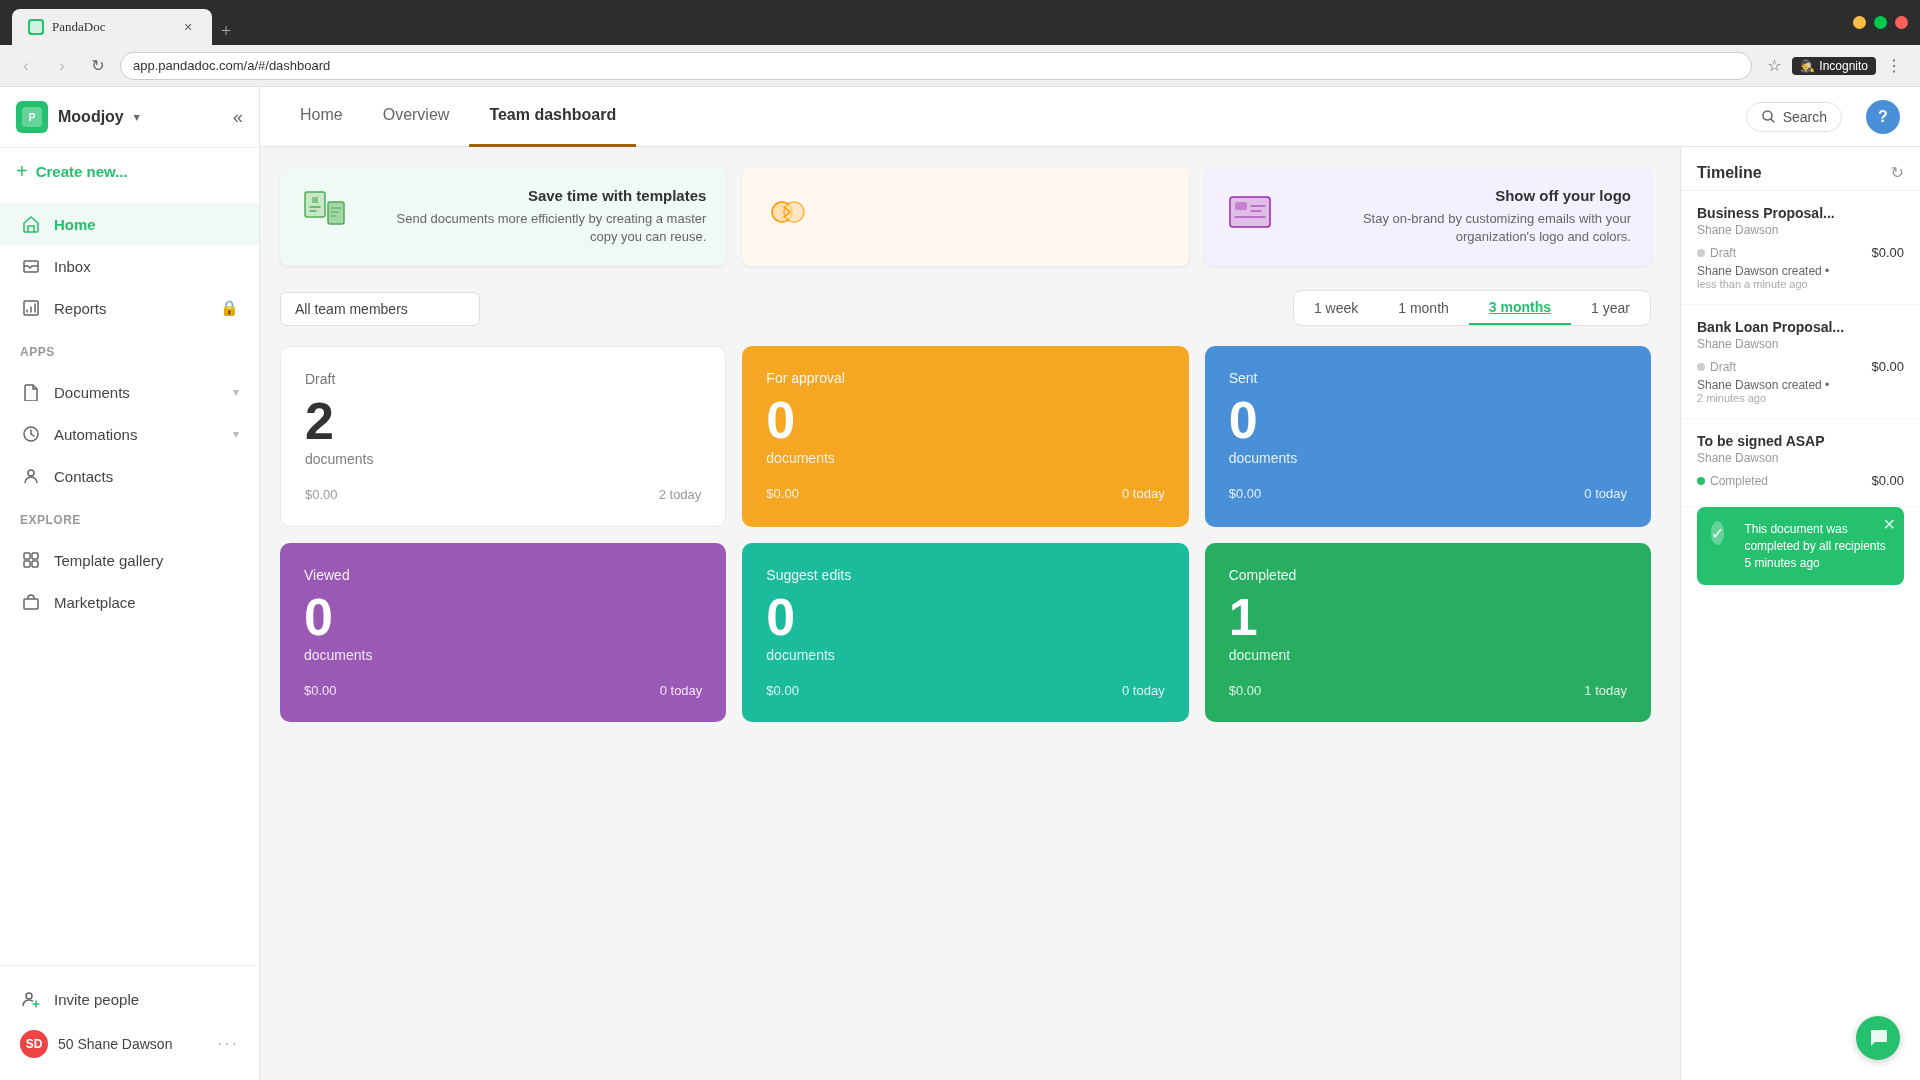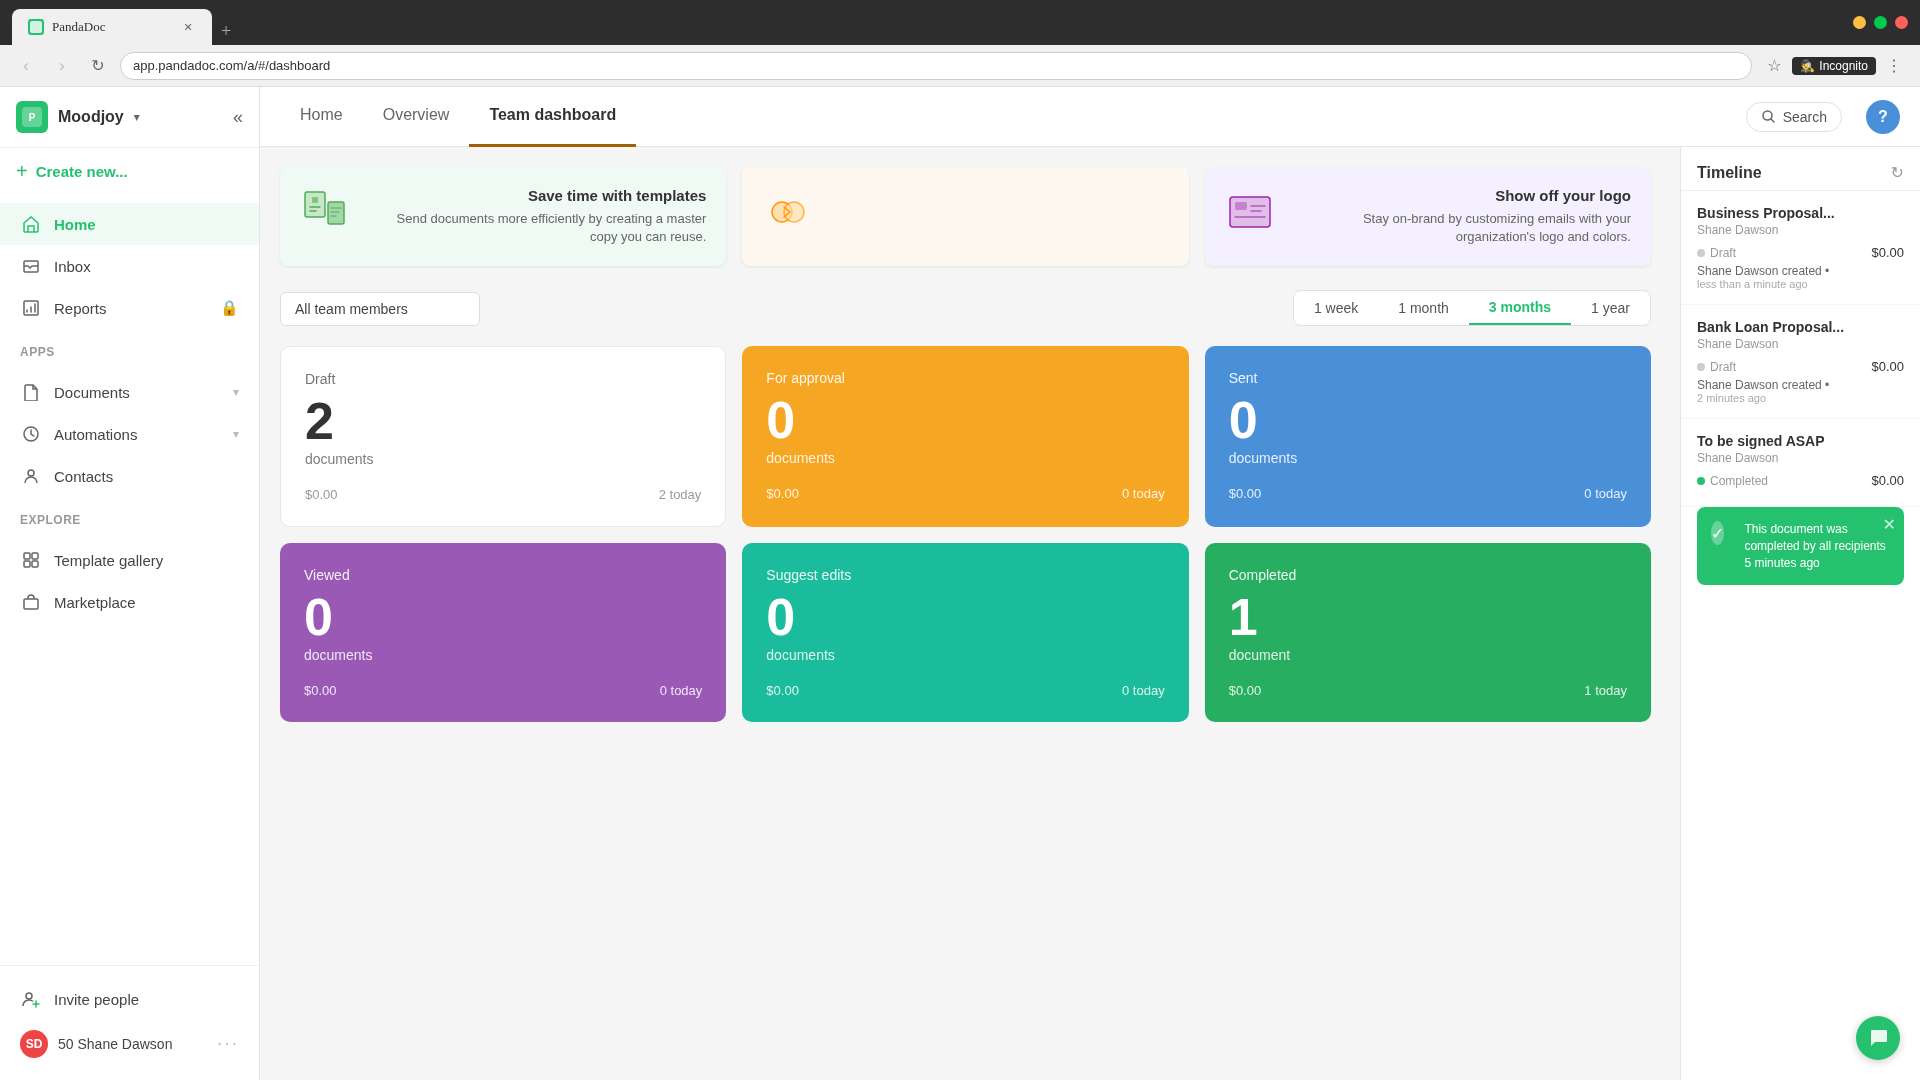--- a/index.html
+++ b/index.html
@@ -82,21 +82,21 @@
     .promo-icon { font-size: 32px; flex-shrink: 0; }
     .promo-text h3 { font-size: 15px; font-weight: 700; color: #333; margin-bottom: 6px; }
     .promo-text p { font-size: 13px; color: #666; line-height: 1.4; }
 
     
     .filters-row { display: flex; align-items: flex-end; gap: 16px; margin-bottom: 20px; }
     .team-select { position: relative; }
     .team-select select { appearance: none; background: white; border: 1px solid #ddd; border-radius: 6px; padding: 8px 32px 8px 14px; font-size: 14px; color: #444; cursor: pointer; min-width: 200px; }
     .time-filters { margin-left: auto; display: flex; gap: 0; background: white; border: 1px solid #e0e0e0; border-radius: 8px; overflow: hidden; }
     .time-btn { padding: 8px 20px; font-size: 14px; color: #555; cursor: pointer; border: none; background: transparent; }
-    .time-btn.active { color: #25c16f; font-weight: 600; border-bottom: 2px solid #25c16f; }
+    .time-btn.active { color: #25c16f; font-weight: 600; border-bottom: 2px solid #25c16f; text-decoration: underline; }
 
     
     .stats-grid { display: grid; grid-template-columns: 1fr 1fr 1fr; gap: 16px; }
     .stat-card { border-radius: 10px; padding: 24px; color: white; position: relative; }
     .stat-card.white { background: white; color: #333; border: 1px solid #e8e8e8; }
     .stat-card.orange { background: #f5a623; }
     .stat-card.blue { background: #4a90d9; }
     .stat-card.purple { background: #9b59b6; }
     .stat-card.teal { background: #1abc9c; }
     .stat-card.green { background: #27ae60; }

